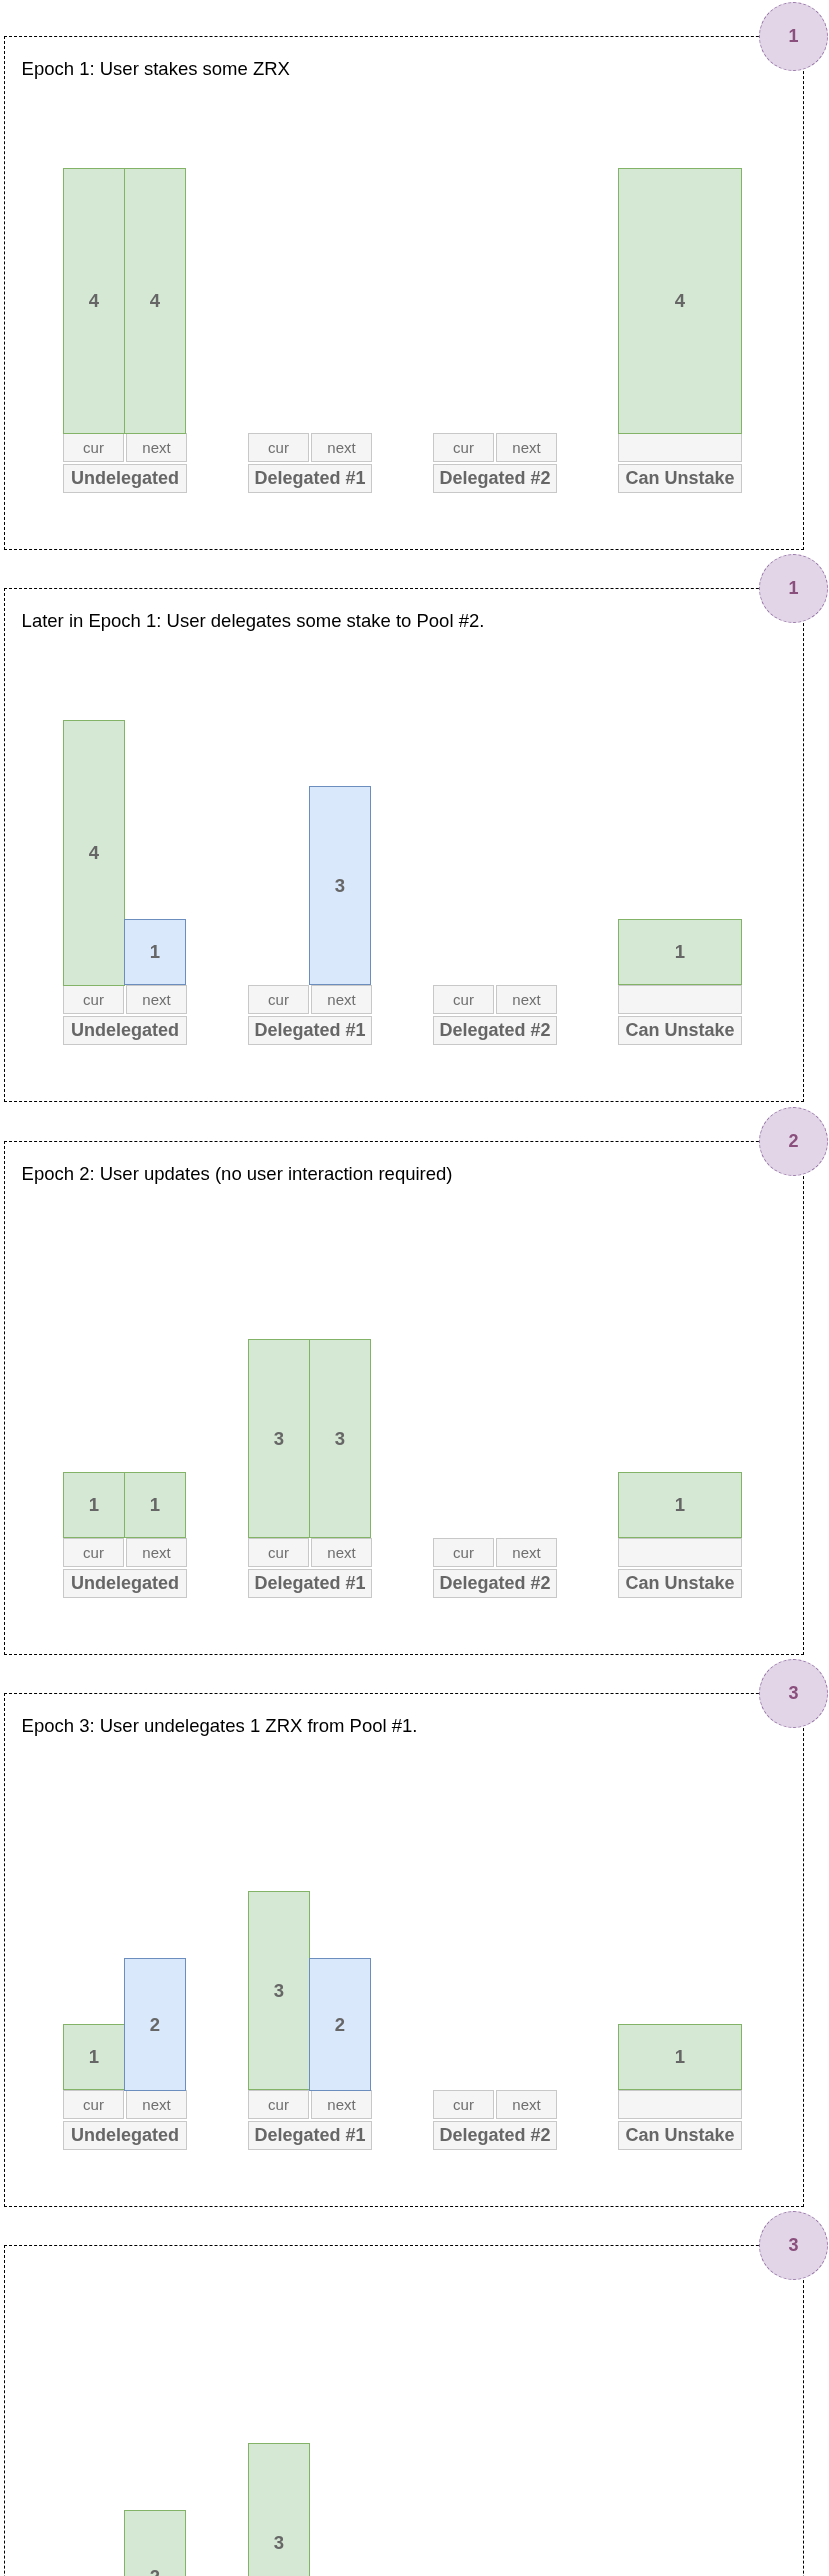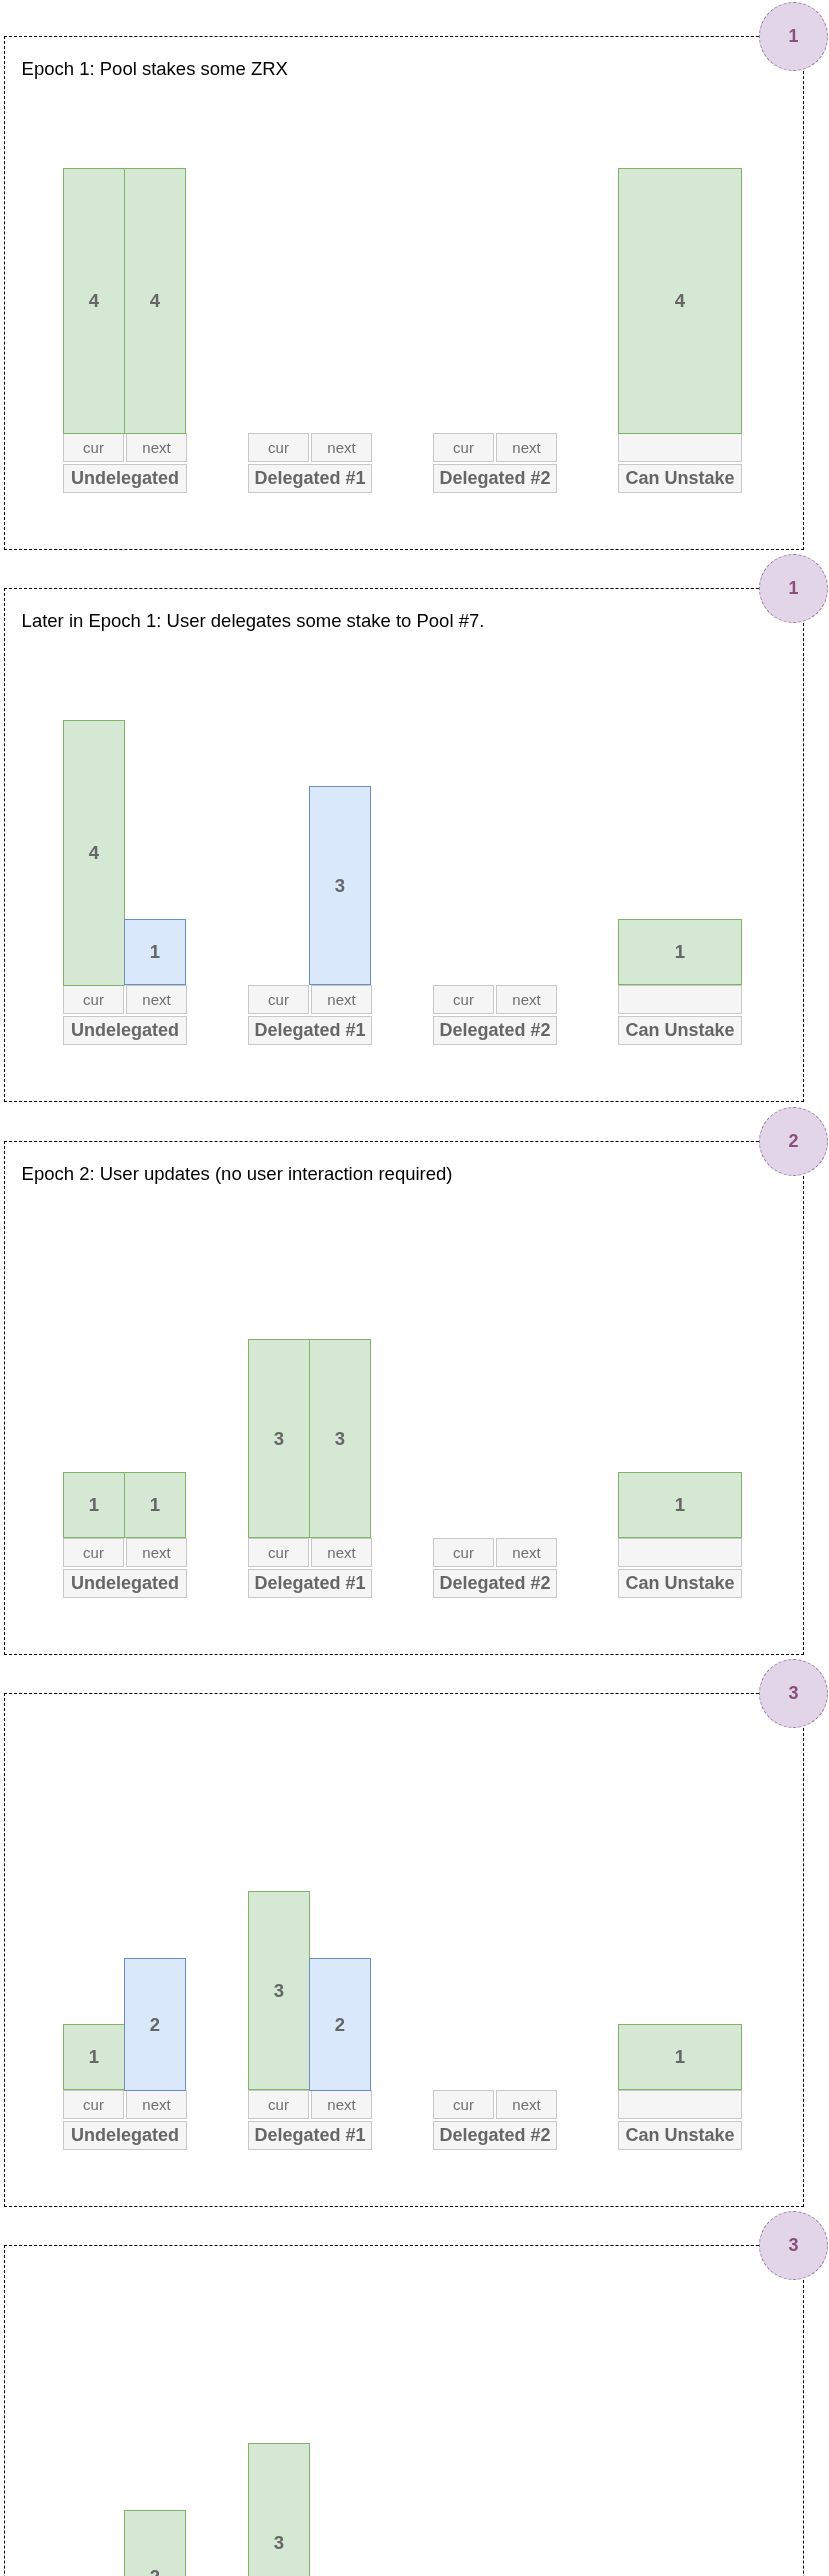--- a/index.html
+++ b/index.html
@@ -58,21 +58,21 @@
   .cell.header { font-size: 15px; }
   .cell.label  { font-size: 18px; font-weight: bold; color: #666666; }
 </style>
 </head>
 <body>
 
 <main id="canvas">
     <div class="section" style="top: 0px;">
       <div class="panel-box"></div>
       <div class="badge">1</div>
-      <div class="title">Epoch 1: Pool stakes some ZRX</div>
+      <div class="title">Epoch 1: User stakes some ZRX</div>
       <div class="group" style="left: 63px;">
         <div class="bar green" style="left: 0px; width: 62px; top: 168px; height: 266px;">4</div>
         <div class="bar green" style="left: 61px; width: 62px; top: 168px; height: 266px;">4</div>
         <div class="cell header" style="left: 0px; top: 433px; width: 61px;">cur</div>
         <div class="cell header" style="left: 63px; top: 433px; width: 61px;">next</div>
         <div class="cell label" style="left: 0px; top: 464px; width: 124px;">Undelegated</div>
       </div>
       <div class="group" style="left: 248px;">
         <div class="cell header" style="left: 0px; top: 433px; width: 61px;">cur</div>
         <div class="cell header" style="left: 63px; top: 433px; width: 61px;">next</div>
@@ -85,21 +85,21 @@
       </div>
       <div class="group" style="left: 618px;">
         <div class="bar green" style="left: 0px; width: 124px; top: 168px; height: 266px;">4</div>
         <div class="cell header" style="left: 0px; top: 433px; width: 124px;"></div>
         <div class="cell label" style="left: 0px; top: 464px; width: 124px;">Can Unstake</div>
       </div>
     </div>
     <div class="section" style="top: 552px;">
       <div class="panel-box"></div>
       <div class="badge">1</div>
-      <div class="title">Later in Epoch 1: User delegates some stake to Pool #7.</div>
+      <div class="title">Later in Epoch 1: User delegates some stake to Pool #2.</div>
       <div class="group" style="left: 63px;">
         <div class="bar green" style="left: 0px; width: 62px; top: 168px; height: 266px;">4</div>
         <div class="bar blue" style="left: 61px; width: 62px; top: 367px; height: 66px;">1</div>
         <div class="cell header" style="left: 0px; top: 433px; width: 61px;">cur</div>
         <div class="cell header" style="left: 63px; top: 433px; width: 61px;">next</div>
         <div class="cell label" style="left: 0px; top: 464px; width: 124px;">Undelegated</div>
       </div>
       <div class="group" style="left: 248px;">
         <div class="bar blue" style="left: 61px; width: 62px; top: 234px; height: 199px;">3</div>
         <div class="cell header" style="left: 0px; top: 433px; width: 61px;">cur</div>
@@ -142,20 +142,21 @@
       </div>
       <div class="group" style="left: 618px;">
         <div class="bar green" style="left: 0px; width: 124px; top: 367px; height: 66px;">1</div>
         <div class="cell header" style="left: 0px; top: 433px; width: 124px;"></div>
         <div class="cell label" style="left: 0px; top: 464px; width: 124px;">Can Unstake</div>
       </div>
     </div>
     <div class="section" style="top: 1657px;">
       <div class="panel-box"></div>
       <div class="badge">3</div>
+      <div class="title">Epoch 3: User undelegates 1 ZRX from Pool #1.</div>
       <div class="group" style="left: 63px;">
         <div class="bar green" style="left: 0px; width: 62px; top: 367px; height: 66px;">1</div>
         <div class="bar blue" style="left: 61px; width: 62px; top: 301px; height: 133px;">2</div>
         <div class="cell header" style="left: 0px; top: 433px; width: 61px;">cur</div>
         <div class="cell header" style="left: 63px; top: 433px; width: 61px;">next</div>
         <div class="cell label" style="left: 0px; top: 464px; width: 124px;">Undelegated</div>
       </div>
       <div class="group" style="left: 248px;">
         <div class="bar green" style="left: 0px; width: 62px; top: 234px; height: 199px;">3</div>
         <div class="bar blue" style="left: 61px; width: 62px; top: 301px; height: 133px;">2</div>

